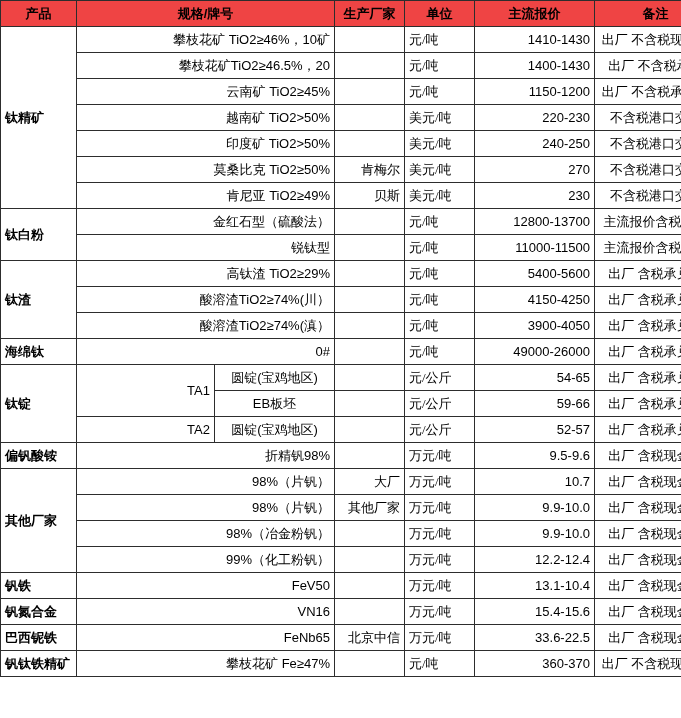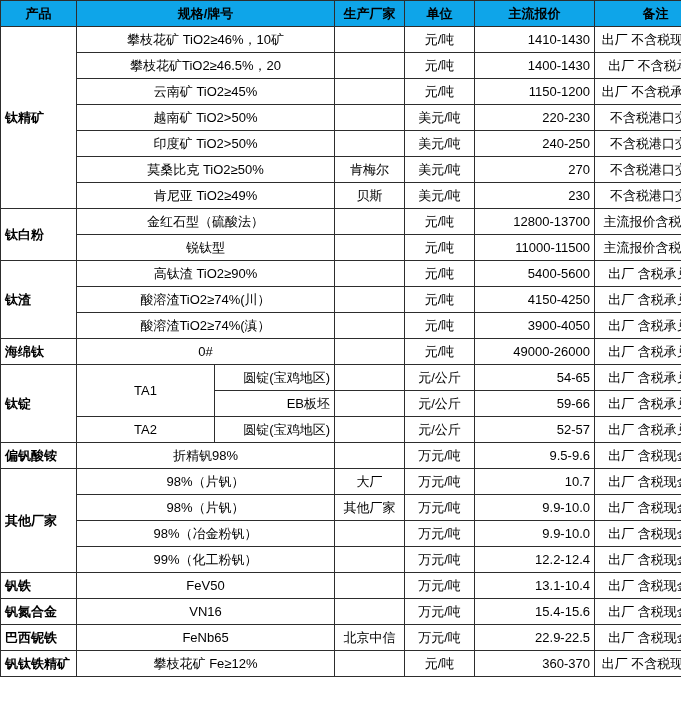--- a/index.html
+++ b/index.html
@@ -22,46 +22,47 @@
     border: 1px solid #2d2d2d;
     font-size: 13px;
     color: #000000;
     padding: 0 4px;
     height: 26px;
     box-sizing: border-box;
     overflow: hidden;
     white-space: nowrap;
   }
   thead th {
-    background: #0ea5e9;
+    background: #ef4444;
     color: #ffffff;
     font-weight: bold;
     text-align: center;
     font-size: 14px;
     height: 34px;
     border: 1px solid #00ace6;
   }
   .c-product {
     text-align: left;
     font-weight: bold;
     font-size: 14px;
   }
   .c-spec {
+    text-align: right;
+    padding-left: 6px;
+  }
+  .c-spec2 {
     text-align: center;
     padding-left: 6px;
   }
-  .c-spec2 {
+  .c-factory {
     text-align: right;
-    padding-left: 6px;
-  }
-  .c-factory {
-    text-align: center;
   }
   .c-unit {
-    text-align: center;
+    text-align: left;
+    font-family: Liberation Serif, serif;
   }
   .c-price {
     text-align: right;
   }
   .c-remark {
     text-align: center;
   }
 </style>
 </head>
 <body>
@@ -147,21 +148,21 @@
       </tr>
       <tr>
         <td class="c-spec" colspan="2">锐钛型</td>
         <td class="c-factory"></td>
         <td class="c-unit">元/吨</td>
         <td class="c-price">11000-11500</td>
         <td class="c-remark">主流报价含税承兑</td>
       </tr>
       <tr>
         <td class="c-product" rowspan="3">钛渣</td>
-        <td class="c-spec" colspan="2">高钛渣 TiO2≥90%</td>
+        <td class="c-spec" colspan="2">高钛渣 TiO2≥29%</td>
         <td class="c-factory"></td>
         <td class="c-unit">元/吨</td>
         <td class="c-price">5400-5600</td>
         <td class="c-remark">出厂 含税承兑价</td>
       </tr>
       <tr>
         <td class="c-spec" colspan="2">酸溶渣TiO2≥74%(川）</td>
         <td class="c-factory"></td>
         <td class="c-unit">元/吨</td>
         <td class="c-price">4150-4250</td>
@@ -257,25 +258,25 @@
         <td class="c-factory"></td>
         <td class="c-unit">万元/吨</td>
         <td class="c-price">15.4-15.6</td>
         <td class="c-remark">出厂 含税现金价</td>
       </tr>
       <tr>
         <td class="c-product">巴西铌铁</td>
         <td class="c-spec" colspan="2">FeNb65</td>
         <td class="c-factory">北京中信</td>
         <td class="c-unit">万元/吨</td>
-        <td class="c-price">22.9-22.5</td>
+        <td class="c-price">33.6-22.5</td>
         <td class="c-remark">出厂 含税现金价</td>
       </tr>
       <tr>
         <td class="c-product">钒钛铁精矿</td>
-        <td class="c-spec" colspan="2">攀枝花矿 Fe≥12%</td>
+        <td class="c-spec" colspan="2">攀枝花矿 Fe≥47%</td>
         <td class="c-factory"></td>
         <td class="c-unit">元/吨</td>
         <td class="c-price">360-370</td>
         <td class="c-remark">出厂 不含税现金价</td>
       </tr>
     </tbody>
 </table>
 
 </body></html>

